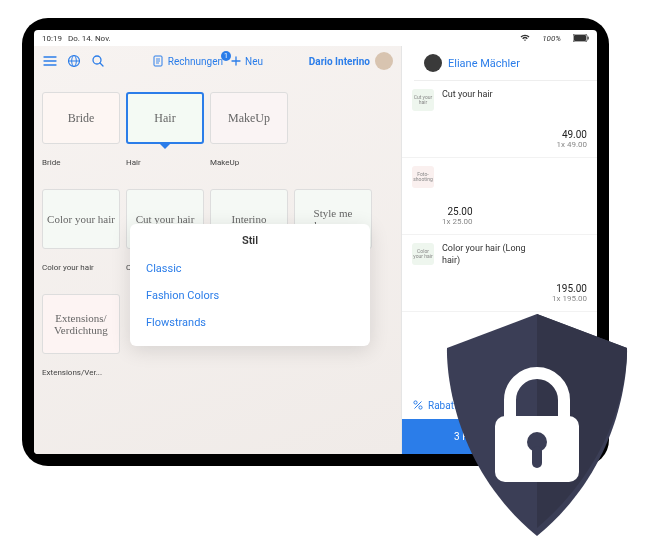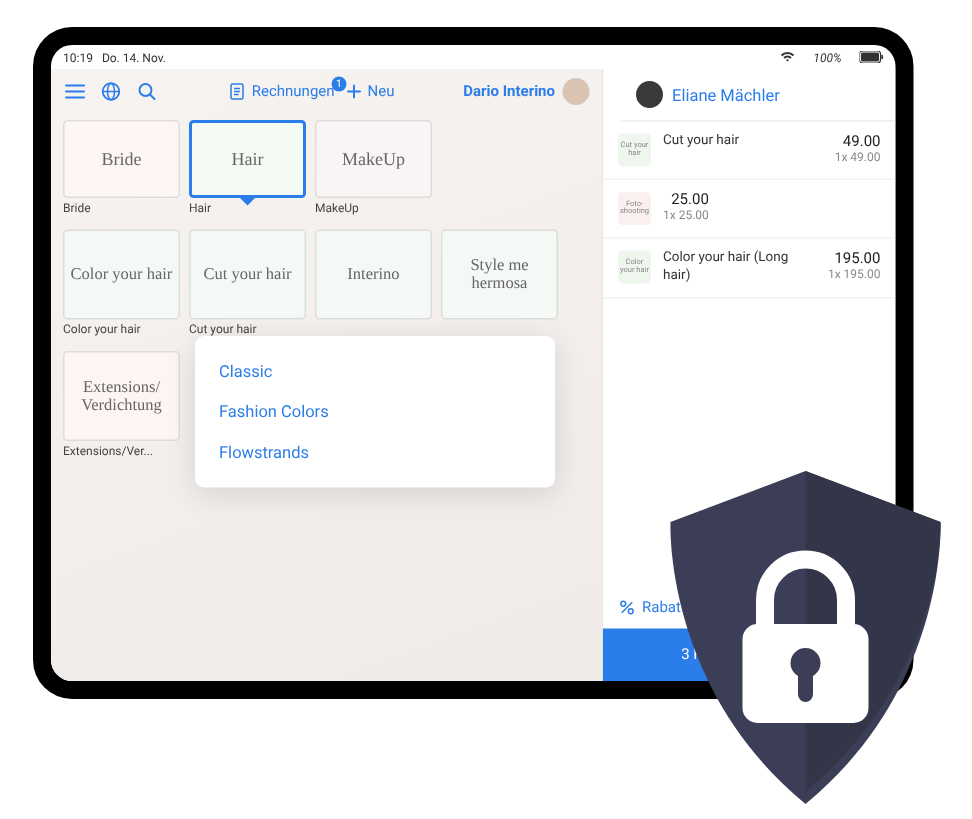--- a/index.html
+++ b/index.html
@@ -1,24 +1,24 @@
 <!DOCTYPE html>
 <html><head>
 <meta charset="utf-8">
 <style>
   * { box-sizing: border-box; margin: 0; padding: 0; }
   body { font-family: -apple-system, BlinkMacSystemFont, "Segoe UI", Roboto, sans-serif; background: transparent; width: 648px; height: 546px; position: relative; }
   .tablet { position: absolute; left: 22px; top: 18px; width: 587px; height: 448px; background: #000; border-radius: 26px; padding: 12px; }
-  .screen { width: 100%; height: 100%; background: #fff; border-radius: 14px; overflow: hidden; display: flex; flex-direction: column; }
+  .screen { width: 100%; height: 100%; background: #fff; border-radius: 4px; overflow: hidden; display: flex; flex-direction: column; }
   .statusbar { height: 16px; display: flex; align-items: center; justify-content: space-between; padding: 0 8px; font-size: 8px; color: #333; }
   .statusbar .left { display: flex; gap: 6px; }
   .statusbar .right { display: flex; gap: 12px; align-items: flex-start; font-style: italic; }
   .wifi-icon svg, .battery-icon svg { display: block; }
   .content { flex: 1; display: flex; overflow: hidden; }
-  .main { flex: 1; background: linear-gradient(160deg, #f7f3f1 0%, #f0ebe8 100%); display: flex; flex-direction: column; border-right: 1px solid #e5e5e5; position: relative; }
+  .main { flex: 1; background: linear-gradient(160deg, #f7f3f1 0%, #f0ebe8 100%); display: flex; flex-direction: column; border-right: 1px solid #e5e5e5; position: relative; gap: 12px; }
   .side { width: 195px; background: #fff; display: flex; flex-direction: column; position: relative; }
   .toolbar { display: flex; align-items: center; padding: 6px 8px; gap: 8px; font-size: 10px; }
   .toolbar .icon { width: 16px; height: 16px; display: flex; align-items: center; justify-content: center; color: #2b7de9; }
   .toolbar .spacer { flex: 1; }
   .toolbar-item { display: flex; align-items: center; gap: 4px; color: #2b7de9; cursor: pointer; position: relative; }
   .badge { position: absolute; top: -4px; right: -8px; width: 10px; height: 10px; background: #2b7de9; color: #fff; border-radius: 50%; font-size: 7px; display: flex; align-items: center; justify-content: center; }
   .user-chip { display: flex; align-items: center; gap: 5px; color: #2b7de9; font-size: 10px; font-weight: bold; }
   .avatar { width: 18px; height: 18px; border-radius: 50%; background: #d8c4b0; display: inline-block; }
   .avatar.alt { background: #3a3a3a; }
   .cat-row { display: flex; gap: 6px; padding: 4px 8px 2px; }
@@ -36,21 +36,21 @@
   .popup { position: absolute; left: 96px; top: 178px; width: 240px; background: #fff; border-radius: 6px; box-shadow: 0 4px 20px rgba(0,0,0,.12); padding: 10px 0; z-index: 5; }
   .popup-title { text-align: center; font-weight: 600; font-size: 11px; color: #333; padding-bottom: 8px; }
   .popup-item { padding: 7px 16px; color: #2b7de9; font-size: 11px; cursor: pointer; }
   .side-header { display: flex; align-items: center; gap: 6px; padding: 8px 10px; font-size: 11px; color: #2b7de9; border-bottom: 1px solid #eee; margin-left: 12px; }
   .line-item { display: flex; align-items: flex-start; padding: 8px 10px; gap: 8px; border-bottom: 1px solid #f2f2f2; }
   .li-thumb { width: 22px; height: 22px; border-radius: 3px; font-size: 5px; display: flex; align-items: center; justify-content: center; text-align: center; color: #888; line-height: 1.1; }
   .li-thumb.g { background: #eef6ee; }
   .li-thumb.p { background: #faf0ef; }
   .li-name { flex: 1; font-size: 9px; color: #333; line-height: 1.3; }
   .li-price { text-align: right; }
-  .li-price .amt { font-size: 10px; color: #222; }
+  .li-price .amt { font-size: 10px; color: #222; margin-top: 40px; }
   .li-price .qty { font-size: 8px; color: #888; }
   .side-footer { margin-top: auto; }
   .rabatt { padding: 8px 10px; color: #2b7de9; font-size: 10px; display: flex; align-items: center; gap: 4px; cursor: pointer; }
   .checkout { background: #2b7de9; color: #fff; text-align: center; padding: 12px 6px; font-size: 10px; cursor: pointer; overflow: hidden; white-space: nowrap; }
   .shield { position: absolute; right: 6px; bottom: 2px; width: 210px; height: 236px; z-index: 20; }
 </style>
 </head>
 <body>
 
 <div class="tablet">
@@ -164,20 +164,21 @@
         <div class="svc-row">
           <div class="svc-tile pink">
               <span>Extensions/ Verdichtung</span>
             </div>
         </div>
         <div class="svc-labels">
           <span>Extensions/Ver...</span>
         </div>
 
         <div class="popup">
+          <div class="popup-title">Stil</div>
           <div class="popup-item">Classic</div>
           <div class="popup-item">Fashion Colors</div>
           <div class="popup-item">Flowstrands</div>
         </div>
       </div>
 
       <div class="side">
         <div class="side-header">
           <span class="avatar alt"></span>
           <span>Eliane Mächler</span>

